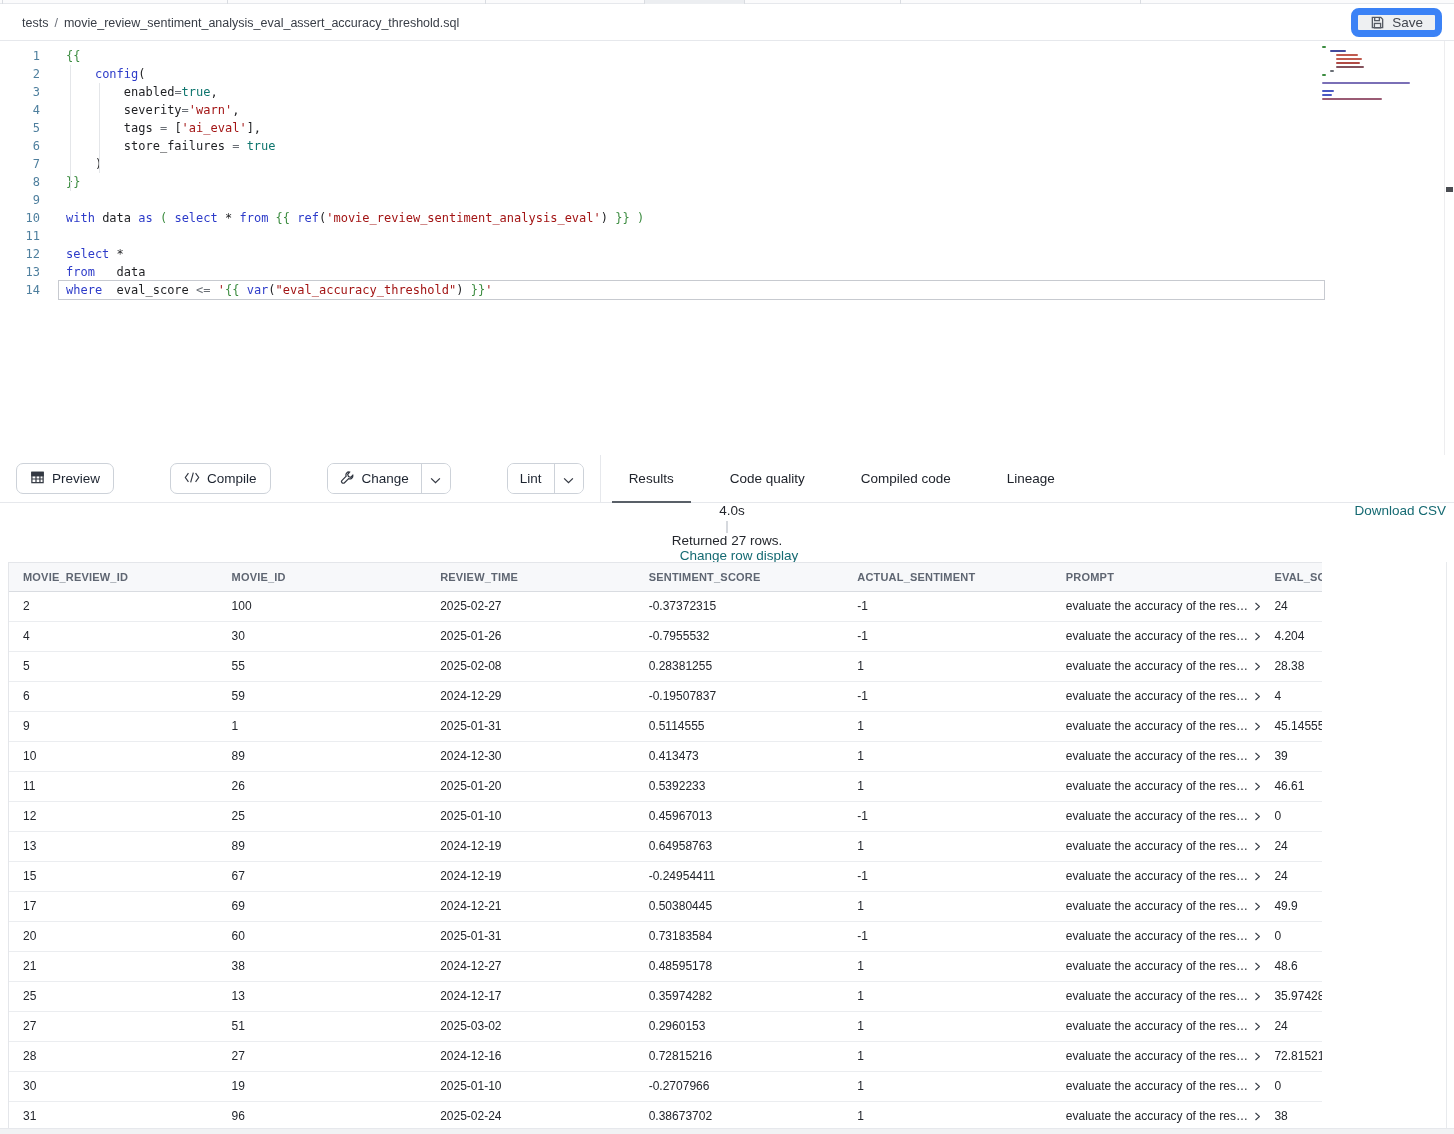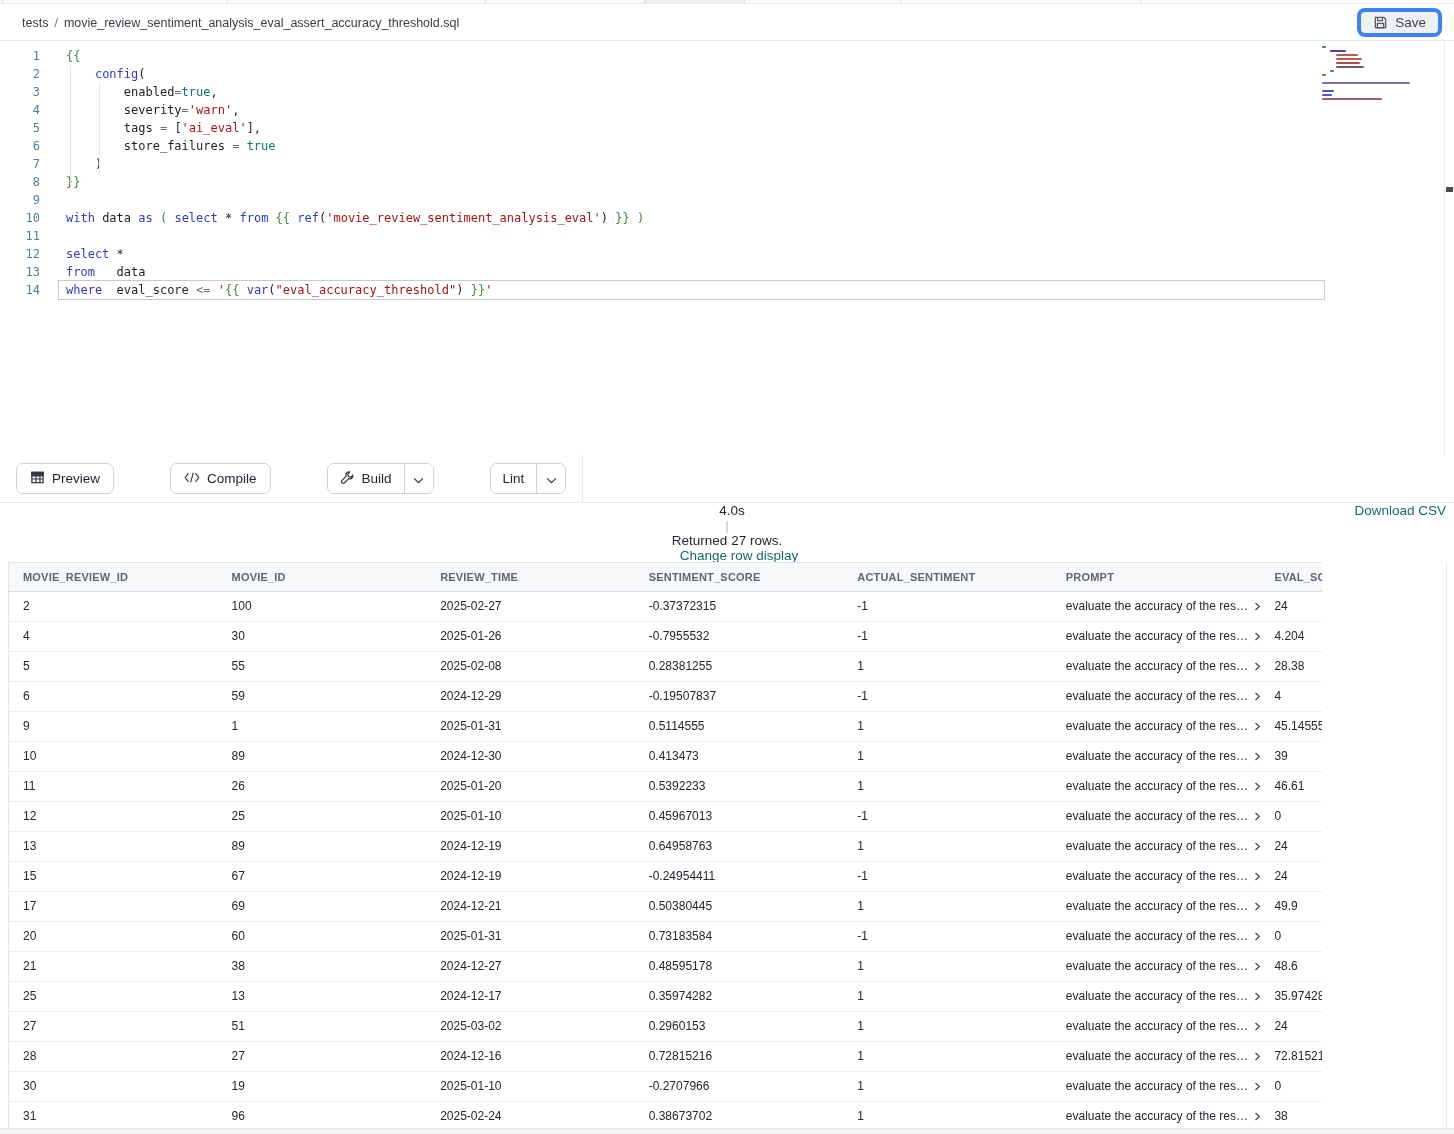--- a/index.html
+++ b/index.html
@@ -13,21 +13,21 @@
   .top-strip .tabedge { position:absolute; top:0; height:4px; background:#eceef1;
                         border-left:1px solid #d9dce1; border-right:1px solid #d9dce1; }
 
   
   .header { position:absolute; left:0; top:5px; width:1454px; height:36px; background:#fff;
             border-bottom:1px solid #e6e8ec; display:flex; align-items:center; }
   .breadcrumb { margin-left:22px; font-size:12.5px; color:#383d46; }
   .breadcrumb .sep { margin:0 6px; color:#6c717b; }
   .save-btn { position:absolute; right:12px; top:3px; height:29px; padding:0 12px;
               display:flex; align-items:center; gap:7px; background:#eef0f2;
-              border:4px solid #3b82f6; border-radius:8px; cursor:pointer;
+              border:7px solid #3b82f6; border-radius:8px; cursor:pointer;
               font-size:13.5px; color:#41454d; }
   .save-btn svg { display:block; }
 
   
   .editor { position:absolute; left:0; top:41px; width:1454px; height:414px; background:#fff;
             font-family:"DejaVu Sans Mono", monospace; font-size:12px; line-height:18px; }
   .code-lines { position:absolute; left:0; top:6px; right:0; }
   .code-row { position:relative; height:18px; display:flex; white-space:pre; }
   .code-row .ln { width:40px; text-align:right; color:#4e7f9e; flex:0 0 40px; user-select:none; }
   .code-row .lc { padding-left:26px; color:#1e1f22; }
@@ -185,21 +185,21 @@
       <span>Compile</span>
     </div>
     <div class="sp"></div>
     <div class="btn-group">
       <div class="main">
         <span>
           <svg width="15" height="15" viewBox="0 0 16 16" fill="none" stroke="#333842" stroke-width="1.3">
             <path d="M10.2 2.2a3.2 3.2 0 0 0-3.6 4.4L2.2 11a1.6 1.6 0 1 0 2.6 2.6l4.4-4.4a3.2 3.2 0 0 0 4.4-3.6L11.4 7.8 9 7 8.2 4.6z"></path>
           </svg>
         </span>
-        <span>Build</span>
+        <span>Change</span>
       </div>
       <div class="caret">
         <span>
           <svg width="11" height="7" viewBox="0 0 12 8" fill="none" stroke="#333842" stroke-width="1.4">
               <path d="M1 1.5 6 6.5 11 1.5"></path>
             </svg>
         </span>
       </div>
     </div>
     <div class="sp"></div>
@@ -210,20 +210,26 @@
       <div class="caret">
         <span>
           <svg width="11" height="7" viewBox="0 0 12 8" fill="none" stroke="#333842" stroke-width="1.4">
               <path d="M1 1.5 6 6.5 11 1.5"></path>
             </svg>
         </span>
       </div>
     </div>
   </div>
   <div class="toolbar-divider"></div>
+  <div class="result-tabs">
+    <div class="rtab active">Results</div>
+    <div class="rtab">Code quality</div>
+    <div class="rtab">Compiled code</div>
+    <div class="rtab">Lineage</div>
+  </div>
 </div>
 
 <div class="status-row">
   <span class="dur">4.0s</span>
   <span class="bar">|</span>
   <span class="ret">Returned 27 rows.</span>
   <span class="link chg">Change row display</span>
   <span class="link dl">Download CSV</span>
 </div>
 

